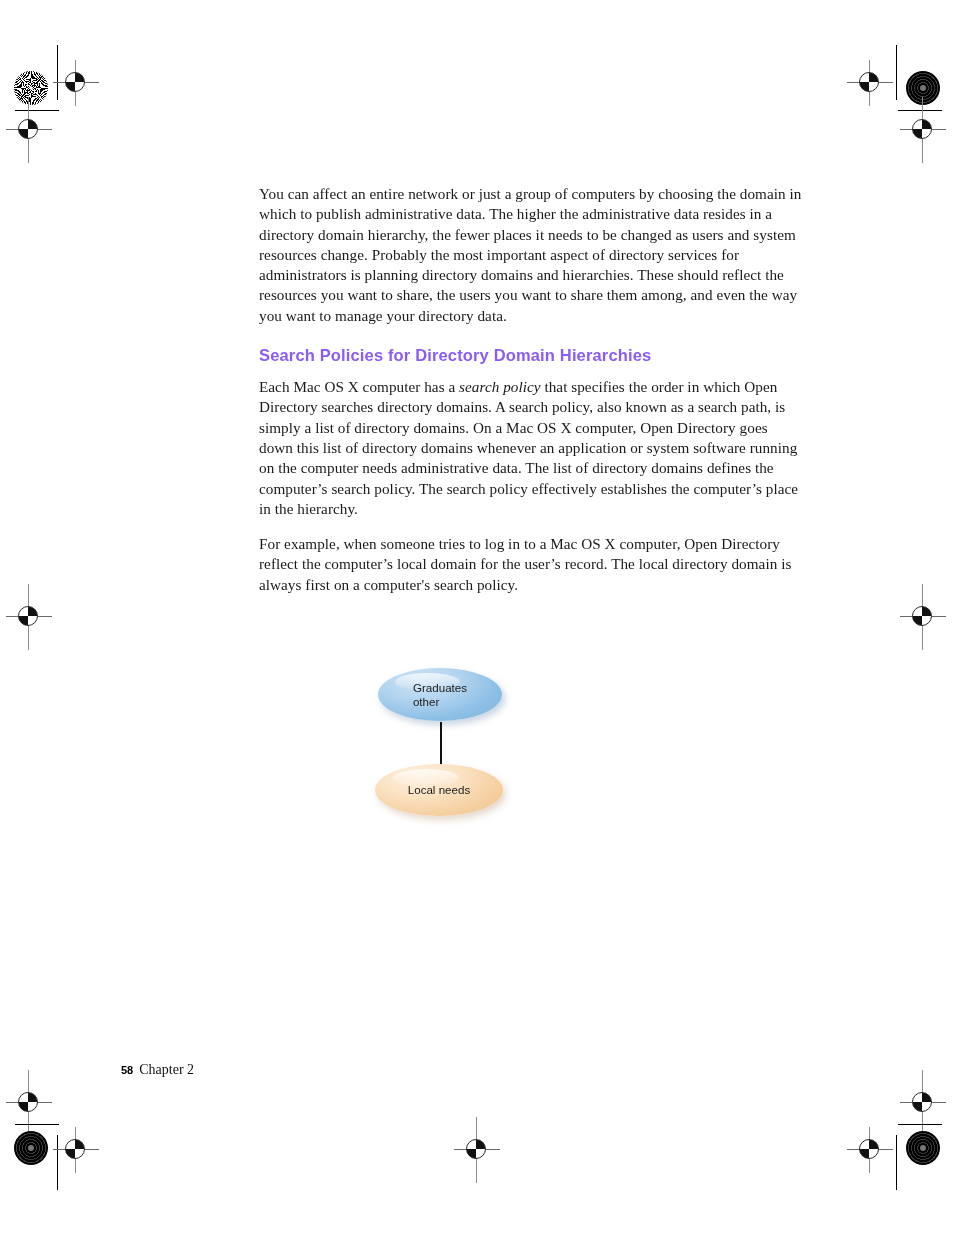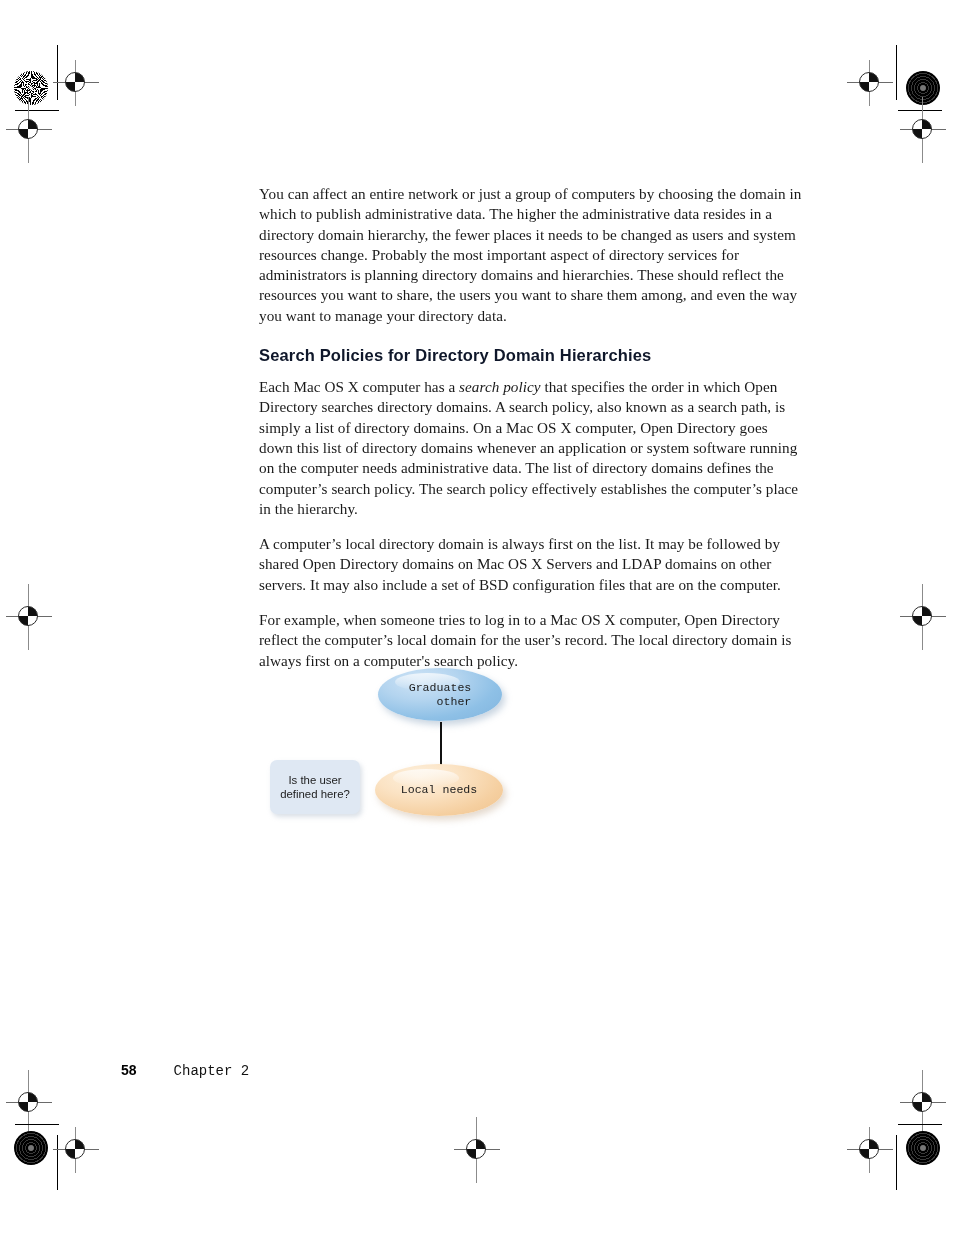--- a/index.html
+++ b/index.html
@@ -76,40 +76,40 @@
     color: #1a1a1a;
     letter-spacing: 0.05px;
   }
   p.body-text em { }
 
   h2.section-head {
     margin: 20px 0 12px 0;
     font-family: "Liberation Sans", sans-serif;
     font-size: 16.5px;
     font-weight: bold;
-    color: #0f172a;
+    color: #8b5cf6;
     letter-spacing: 0.15px;
   }
 
   
   .diagram {
     position: absolute;
     left: 265px;
     top: 660px;
     width: 280px;
     height: 165px;
   }
   .ellipse {
     position: absolute;
     border-radius: 50%;
     display: flex;
     align-items: center;
     justify-content: center;
-    text-align: right;
-    font-family: Liberation Mono, monospace;
+    text-align: left;
+    font-family: Liberation Sans, sans-serif;
     font-size: 11.6px;
     line-height: 13.5px;
     color: #1c1c1c;
   }
   .ellipse .elabel { position: relative; z-index: 2; }
   .ellipse::after {
     content: "";
     position: absolute;
     left: 14%; top: 10%;
     width: 52%; height: 34%;
@@ -161,26 +161,26 @@
   .footer {
     position: absolute;
     left: 121px;
     top: 1062px;
     display: flex;
     align-items: baseline;
   }
   .footer .pagenum {
     font-family: "Liberation Sans", sans-serif;
     font-weight: bold;
-    font-size: 14px;
+    font-size: 11px;
     color: #000;
-    margin-right: 37px;
+    margin-right: 6px;
   }
   .footer .chapter {
-    font-family: Liberation Mono, monospace;
+    font-family: Liberation Serif, serif;
     font-size: 14px;
     color: #111;
   }
 </style>
 </head>
 <body>
 
 <div class="mark-layer">
 
   <div class="moire" style="left:14px; top:71px;"></div>
@@ -258,44 +258,37 @@
 </div>
 
 <div class="content">
 
   <p class="body-text">You can affect an entire network or just a group of computers by choosing the domain in which to publish administrative data. The higher the administrative data resides in a directory domain hierarchy, the fewer places it needs to be changed as users and system resources change. Probably the most important aspect of directory services for administrators is planning directory domains and hierarchies. These should reflect the resources you want to share, the users you want to share them among, and even the way you want to manage your directory data.</p>
 
   <h2 class="section-head">Search Policies for Directory Domain Hierarchies</h2>
 
   <p class="body-text"><span>Each Mac OS X computer has a </span><em>search policy</em><span> that specifies the order in which Open Directory searches directory domains. A search policy, also known as a search path, is simply a list of directory domains. On a Mac OS X computer, Open Directory goes down this list of directory domains whenever an application or system software running on the computer needs administrative data. The list of directory domains defines the computer’s search policy. The search policy effectively establishes the computer’s place in the hierarchy.</span></p>
 
-  <p class="body-text">A computer’s local directory domain is always first on the list. It may be followed by shared Open Directory domains on Mac OS X Servers and LDAP domains on other servers. It may also include a set of BSD configuration files that are on the computer.</p>
 
   <p class="body-text">For example, when someone tries to log in to a Mac OS X computer, Open Directory reflect the computer’s local domain for the user’s record. The local directory domain is always first on a computer's search policy.</p>
 </div>
 
 <div class="diagram">
 
   <div class="ellipse" id="ellipse-graduates">
     <span class="elabel">
       <span>Graduates</span><br>
       <span>other</span>
     </span>
   </div>
 
   <div id="connector-line"></div>
 
   <div class="ellipse" id="ellipse-local">
     <span class="elabel">Local needs</span>
   </div>
 
-  <div id="callout-is-user-defined">
-    <span>
-      <span>Is the user</span><br>
-      <span>defined here?</span>
-    </span>
-  </div>
 </div>
 
 <div class="footer">
   <span class="pagenum">58</span>
   <span class="chapter">Chapter  2</span>
 </div>
 
 </body></html>

